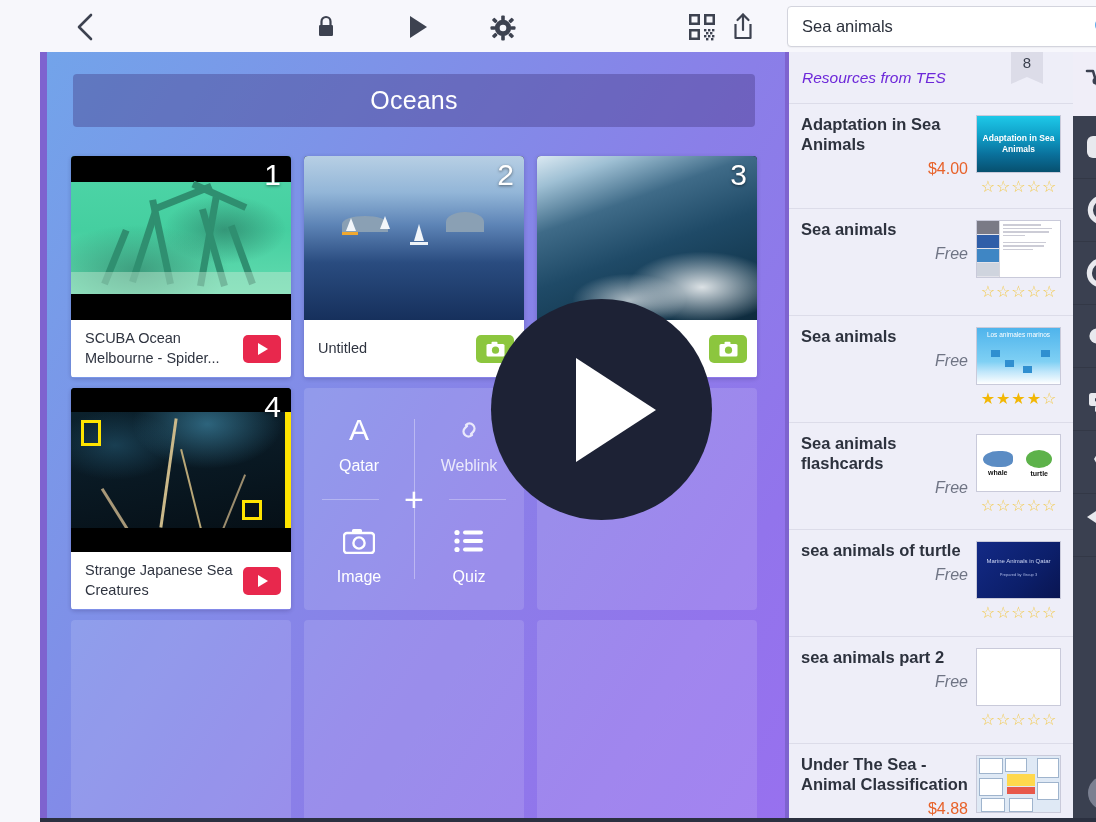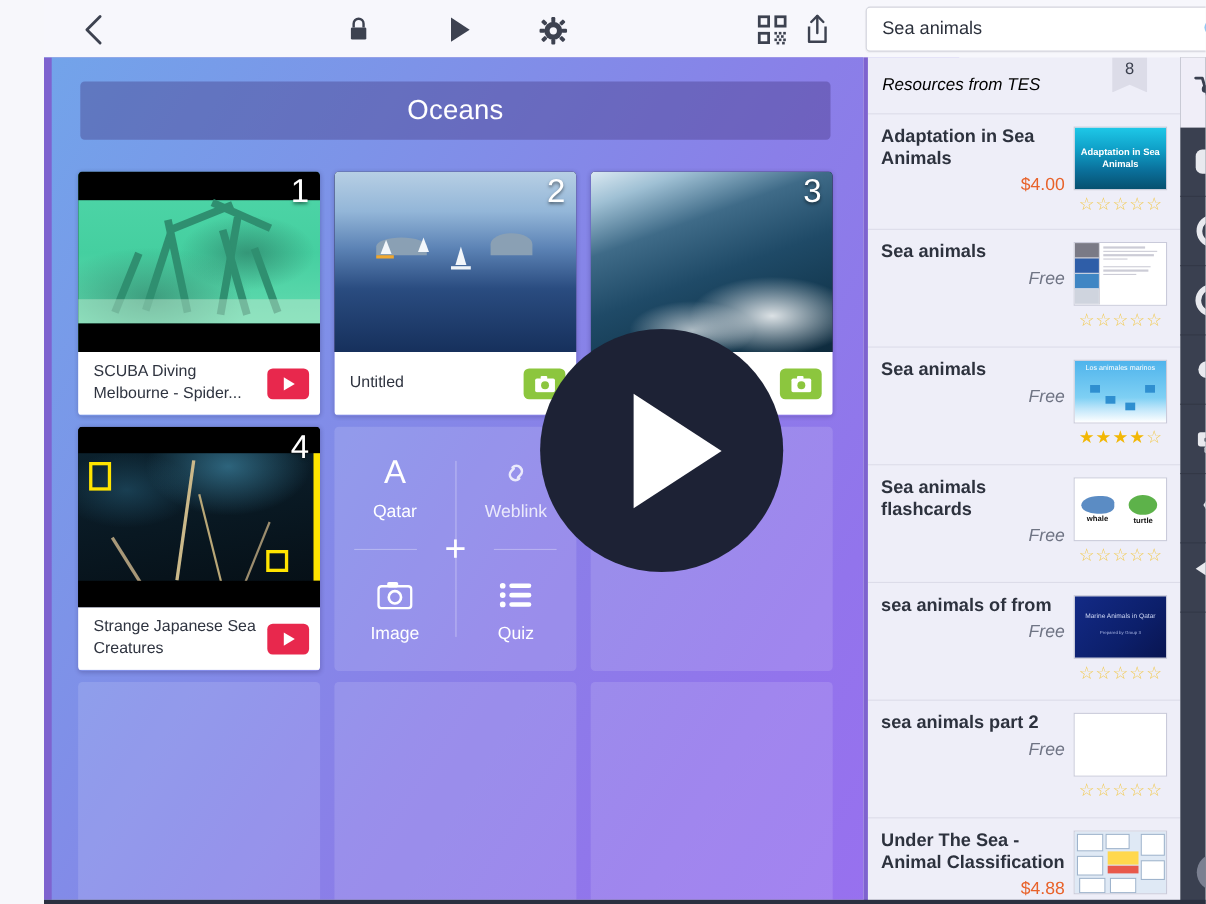--- a/index.html
+++ b/index.html
@@ -192,21 +192,21 @@
   .results {
     position:absolute; left:745px; top:52px; width:288px; height:770px;
     background:#eeeef8;
     border-left: 4px solid #7e63cf;
     overflow:hidden;
   }
   .results-head {
     position:relative; height:52px; display:flex; align-items:center;
     padding-left: 13px; border-bottom:1px solid #dcdce9;
   }
-  .results-head .lbl { font-style:italic; font-size:15.5px; color:#000000; }
+  .results-head .lbl { font-style:italic; font-size:15.5px; color:#6d28d9; }
   .ribbon {
     position:absolute; right:30px; top:0; width:32px; height:32px;
     background:#dcdce8;
     clip-path: polygon(0 0, 100% 0, 100% 100%, 50% 78%, 0 100%);
     display:flex; align-items:flex-start; justify-content:center;
   }
   .ribbon span { font-size:15px; color:#3a3f4d; margin-top:2px; }
 
   .res-list { position:absolute; left:0; top:52px; right:0; bottom:0; }
   .res-item {
@@ -392,21 +392,21 @@
             <div class="crab-leg" style="left:150px; top:50px; width:7px; height:80px; transform:rotate(-16deg);"></div>
             <div class="crab-leg" style="left:82px; top:38px; width:62px; height:7px; transform:rotate(-22deg);"></div>
             <div class="crab-leg" style="left:118px; top:36px; width:58px; height:7px; transform:rotate(24deg);"></div>
             <div class="crab-leg" style="left:30px; top:70px; width:7px; height:58px; transform:rotate(22deg);"></div>
             <div class="crab-leg" style="left:178px; top:66px; width:7px; height:62px; transform:rotate(-20deg);"></div>
             <div style="position:absolute;left:0;right:0;bottom:26px;height:22px;background:rgba(200,235,210,.45);"></div>
           </div>
           <div class="idx">1</div>
         </div>
         <div class="caption">
-          <div class="txt">SCUBA Diving Melbourne - Spider...</div>
+          <div class="txt">SCUBA Ocean Melbourne - Spider...</div>
           <div class="badge-yt">
               <div class="tri"></div>
             </div>
         </div>
       </div>
 
       <div class="card" style="left:264px; top:14px; width:220px; height:222px;">
         <div class="thumb">
           <div class="pic pic-c2">
             <div class="island" style="left:38px; top:60px; width:46px; height:16px;"></div>
@@ -648,21 +648,21 @@
               <span class="star off">☆</span>
               <span class="star off">☆</span>
               <span class="star off">☆</span>
               <span class="star off">☆</span>
           </div>
         </div>
       </div>
 
       <div class="res-item" style="height:107px;">
         <div class="res-left">
-          <div class="res-title">sea animals of from</div>
+          <div class="res-title">sea animals of turtle</div>
           <div class="res-price">Free</div>
         </div>
         <div class="res-right">
           <div class="res-thumb">
             <div class="th-qatar">
               <div class="t1">Marine Animals in Qatar</div>
               <div class="t2">Prepared by Group 3</div>
             </div>
           </div>
           <div class="stars">

